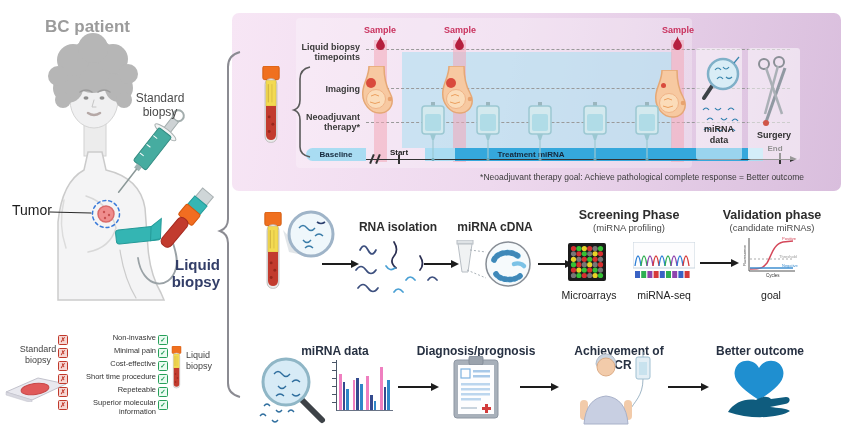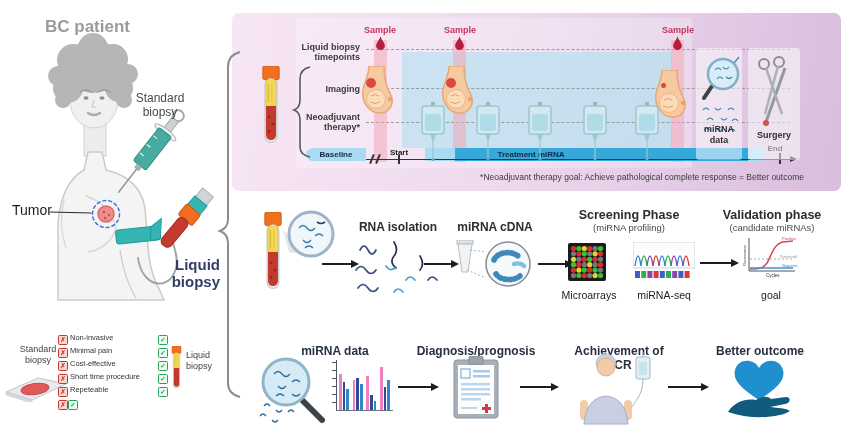--- a/index.html
+++ b/index.html
@@ -44,21 +44,21 @@
   .tumor-lbl{position:absolute;left:12px;top:202px;font-size:14px;color:#1c1c1c;}
   .liq-bx{position:absolute;left:154px;top:257px;width:66px;font-size:15px;font-weight:bold;color:#333e68;
           text-align:right;line-height:1.1;}
   
   .chk-wrap{position:absolute;left:58px;top:334px;width:110px;}
   .chk-row{display:flex;align-items:flex-start;margin-bottom:2.5px;}
   .chk-box{flex:0 0 auto;width:8px;height:8px;border-radius:1.5px;font-size:6.5px;line-height:8px;
            text-align:center;font-weight:bold;margin-top:0.5px;}
   .cross{color:#c0392b;background:#f6d7d4;border:1px solid #c0392b;}
   .check{color:#1d9a55;background:#eafbf1;border:1px solid #27a05a;}
-  .chk-label{flex:1;font-size:7.5px;color:#333;text-align:left;line-height:1.15;padding:0 2px;}
+  .chk-label{flex:1;font-size:7.5px;color:#333;text-align:right;line-height:1.15;padding:0 2px;}
   .side-lbl{position:absolute;font-size:9px;color:#444;text-align:center;line-height:1.2;}
   
   .bars{position:absolute;left:336px;top:360px;width:54px;height:50px;display:flex;align-items:flex-end;gap:1px;
         border-left:1.5px solid #4a5668;border-bottom:1px solid #6a7486;padding-left:2px;}
   .bars .bar{width:4px;}
   .bars .bargap{width:3px;}
   .yticks{position:absolute;left:332px;top:362px;width:4px;height:48px;
           background:repeating-linear-gradient(to bottom,#4a5668 0 1px,transparent 1px 8px);}
 </style>
 </head>
@@ -192,20 +192,22 @@
         <span class="chk-label pre">Short time procedure</span>
         <span class="chk-box check">✓</span>
       </div>
       <div class="chk-row">
         <span class="chk-box cross">✗</span>
         <span class="chk-label pre">Repeteable</span>
         <span class="chk-box check">✓</span>
       </div>
       <div class="chk-row">
         <span class="chk-box cross">✗</span>
+        <span class="chk-label pre">Superior molecular
+information</span>
         <span class="chk-box check">✓</span>
       </div>
     </div>
   <svg class="abs" style="left:170px;top:346px" width="13" height="44" viewBox="0 0 24 88">
       <use href="#sym-tube"></use>
     </svg>
   <div class="side-lbl pre" style="left:186px;top:350px;width:36px;text-align:left;">Liquid
 biopsy</div>
 
   <div class="panel panel-top">

